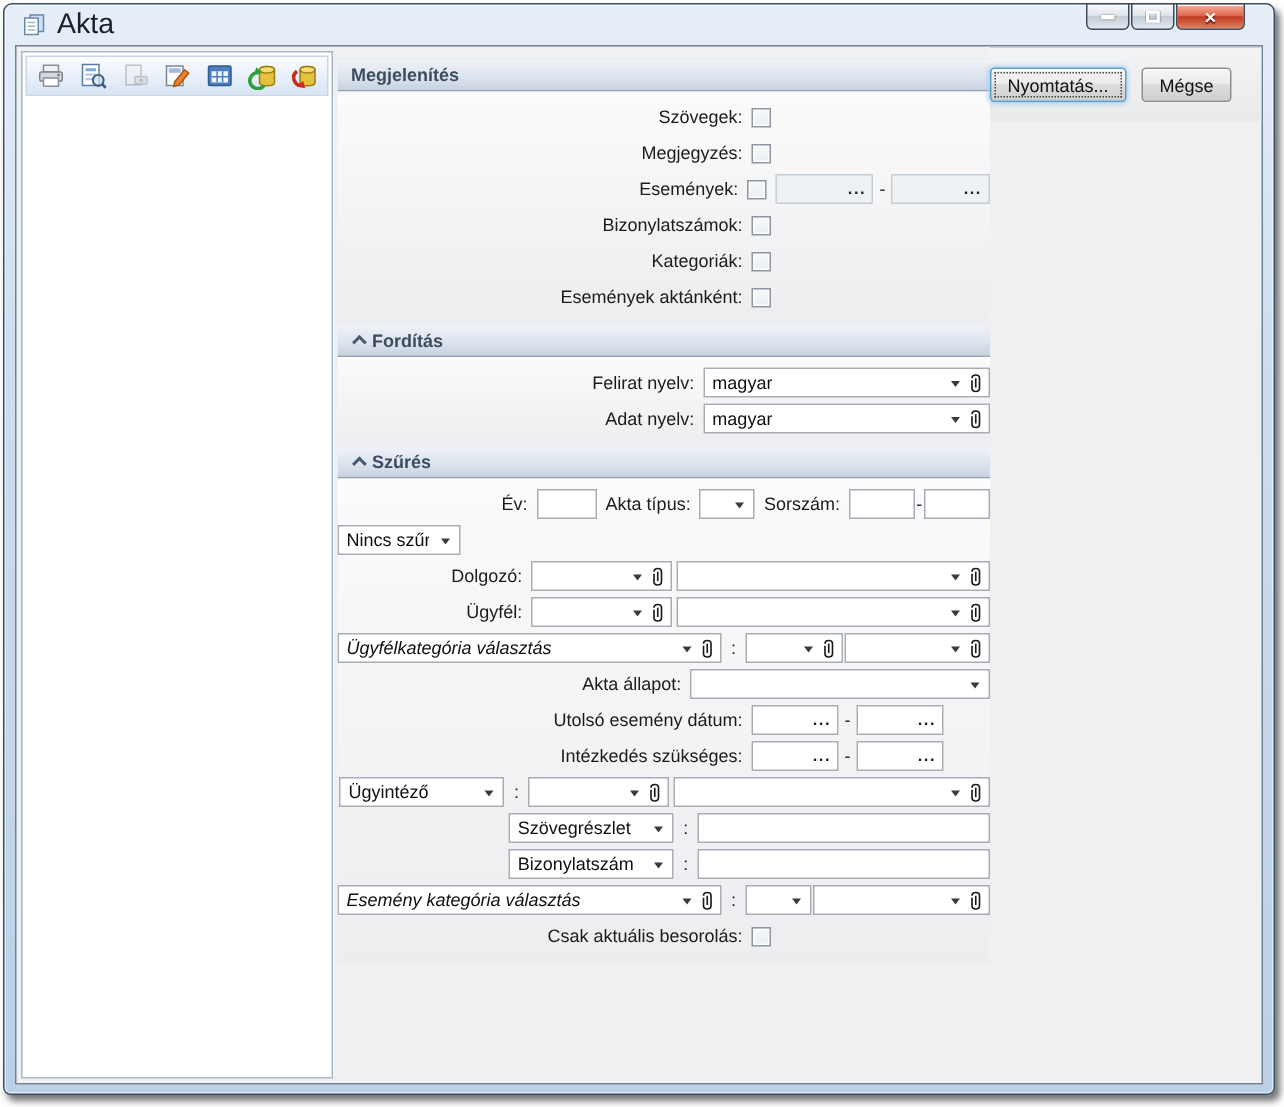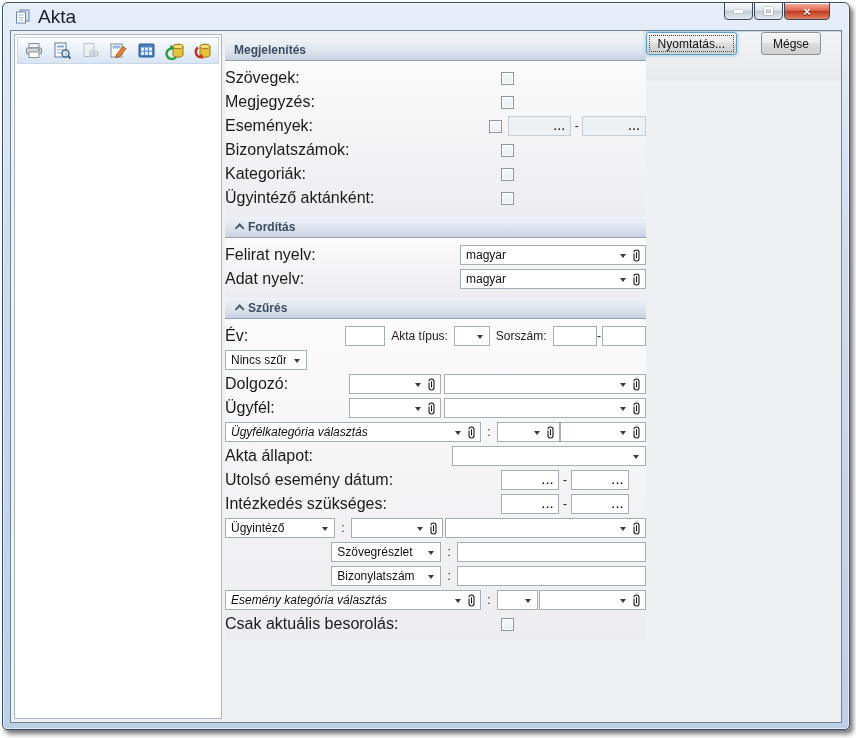--- a/index.html
+++ b/index.html
@@ -54,21 +54,21 @@
     background:linear-gradient(180deg,#eff2f7 0%,#dde4ee 55%,#c7d2e0 100%);
     border-top:1px solid #e8edf4; border-bottom:1px solid #93a1b4;
   }
   .sec-title { font-size:12px; font-weight:bold; color:#3e4c61; }
   .chev { width:7px; height:7px; border-top:2px solid #4a5a6c; border-right:2px solid #4a5a6c;
           transform:rotate(-45deg) translate(1px,2px); }
   .sec-body { padding:5px 0 6px 0; background:linear-gradient(180deg,#fbfbfc 0%,#ededef 100%); }
 
   
   .row { display:flex; align-items:center; height:24px; }
-  .lbl { width:276px; padding-right:6px; font-size:16px; color:#1b1b1b; white-space:nowrap; }
+  .lbl { width:276px; text-align:right; padding-right:6px; font-size:12px; color:#1b1b1b; white-space:nowrap; }
   .inline-lbl { font-size:12px; color:#1b1b1b; padding:0 6px; white-space:nowrap; }
   .lblzone { width:276px; display:flex; justify-content:flex-end; align-items:center; }
   .colon { width:16px; text-align:center; font-size:12px; color:#1b1b1b; }
   .dash { width:12px; text-align:center; font-size:12px; color:#1b1b1b; }
   .gap6 { width:6px; }
 
   
   .txt { height:20px; border:1px solid #a6adb5; background:#fff; font-size:12px; padding:0 4px; }
   .combo { position:relative; height:20px; border:1px solid #a6adb5; background:#fff;
            display:flex; align-items:center; padding:0 20px 0 5px; font-size:12px; color:#101010; }
@@ -90,21 +90,21 @@
         box-shadow: inset 0 0 0 1px #fdfdfd; }
 
   
   .w40{width:40px;} .w44{width:44px;} .w48{width:48px;} .w58{width:58px;} .w66{width:66px;}
   .w80{width:82px;} .w110{width:110px;} .w118{width:118px;} .w140{width:140px;}
   .w209{width:209px;} .w222{width:222px;} .w230{width:230px;} .w254{width:256px;}
   .w392{width:392px;} .w400{width:400px;}
 
   
   .footer { height:50px; border-top:1px solid #cdd1d6; background:linear-gradient(180deg,#f2f3f4,#e9eaec);
-            display:flex; align-items:flex-start; justify-content:flex-end; gap:24px; padding-right:20px; }
+            display:flex; align-items:center; justify-content:flex-end; gap:10px; padding-right:20px; }
   .btn { height:23px; padding:0 11px; font-size:12px; color:#111; border-radius:3px;
          border:1px solid #8e9094; background:linear-gradient(180deg,#f5f5f5 0%,#ececec 45%,#dddddd 50%,#cfcfcf 100%);
          box-shadow: inset 0 1px 0 #fff; }
   .btn.focused { border-color:#5e9cc8; box-shadow:0 0 3px 1px #a9d2ee, inset 0 1px 0 #fff;
                  outline:1px dotted #444; outline-offset:-4px; }
   svg { display:block; }
 </style>
 </head>
 <body>
 
@@ -239,21 +239,21 @@
         </div>
         <div class="row">
           <span class="lbl">Bizonylatszámok:</span>
           <span class="cb"></span>
         </div>
         <div class="row">
           <span class="lbl">Kategoriák:</span>
           <span class="cb"></span>
         </div>
         <div class="row">
-          <span class="lbl">Ügyintéző aktánként:</span>
+          <span class="lbl">Események aktánként:</span>
           <span class="cb"></span>
         </div>
       </div>
 
       <div class="sec-header">
         <span class="chev"></span>
         <span class="sec-title">Fordítás</span>
       </div>
       <div class="sec-body">
         <div class="row">

